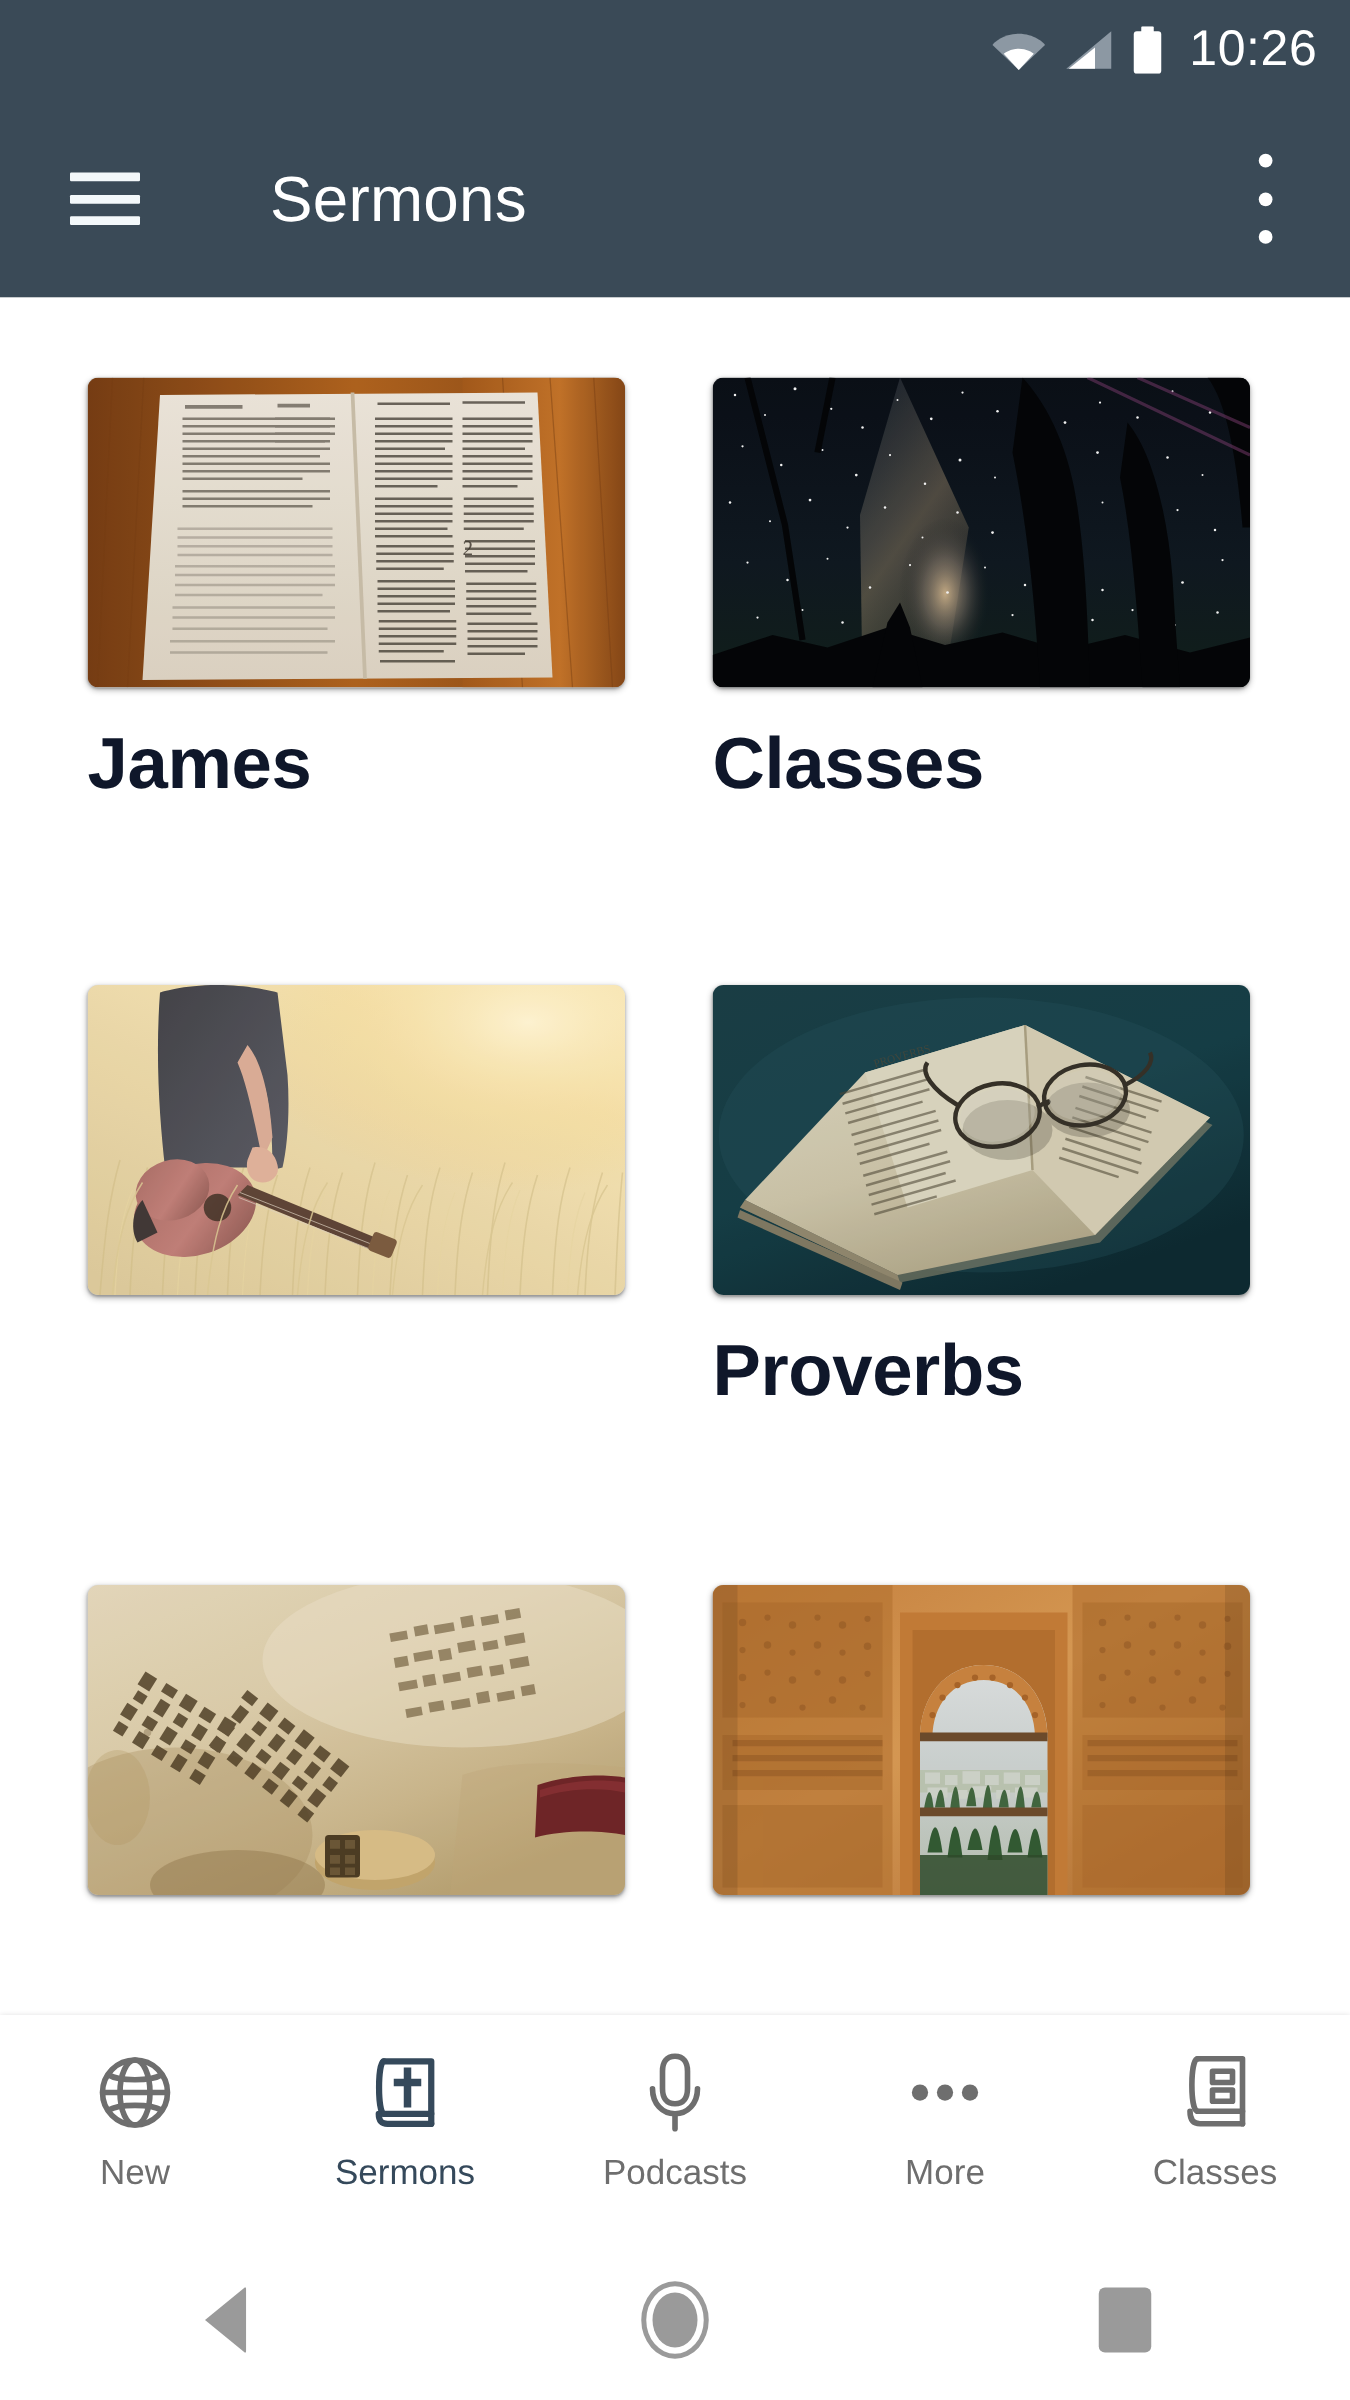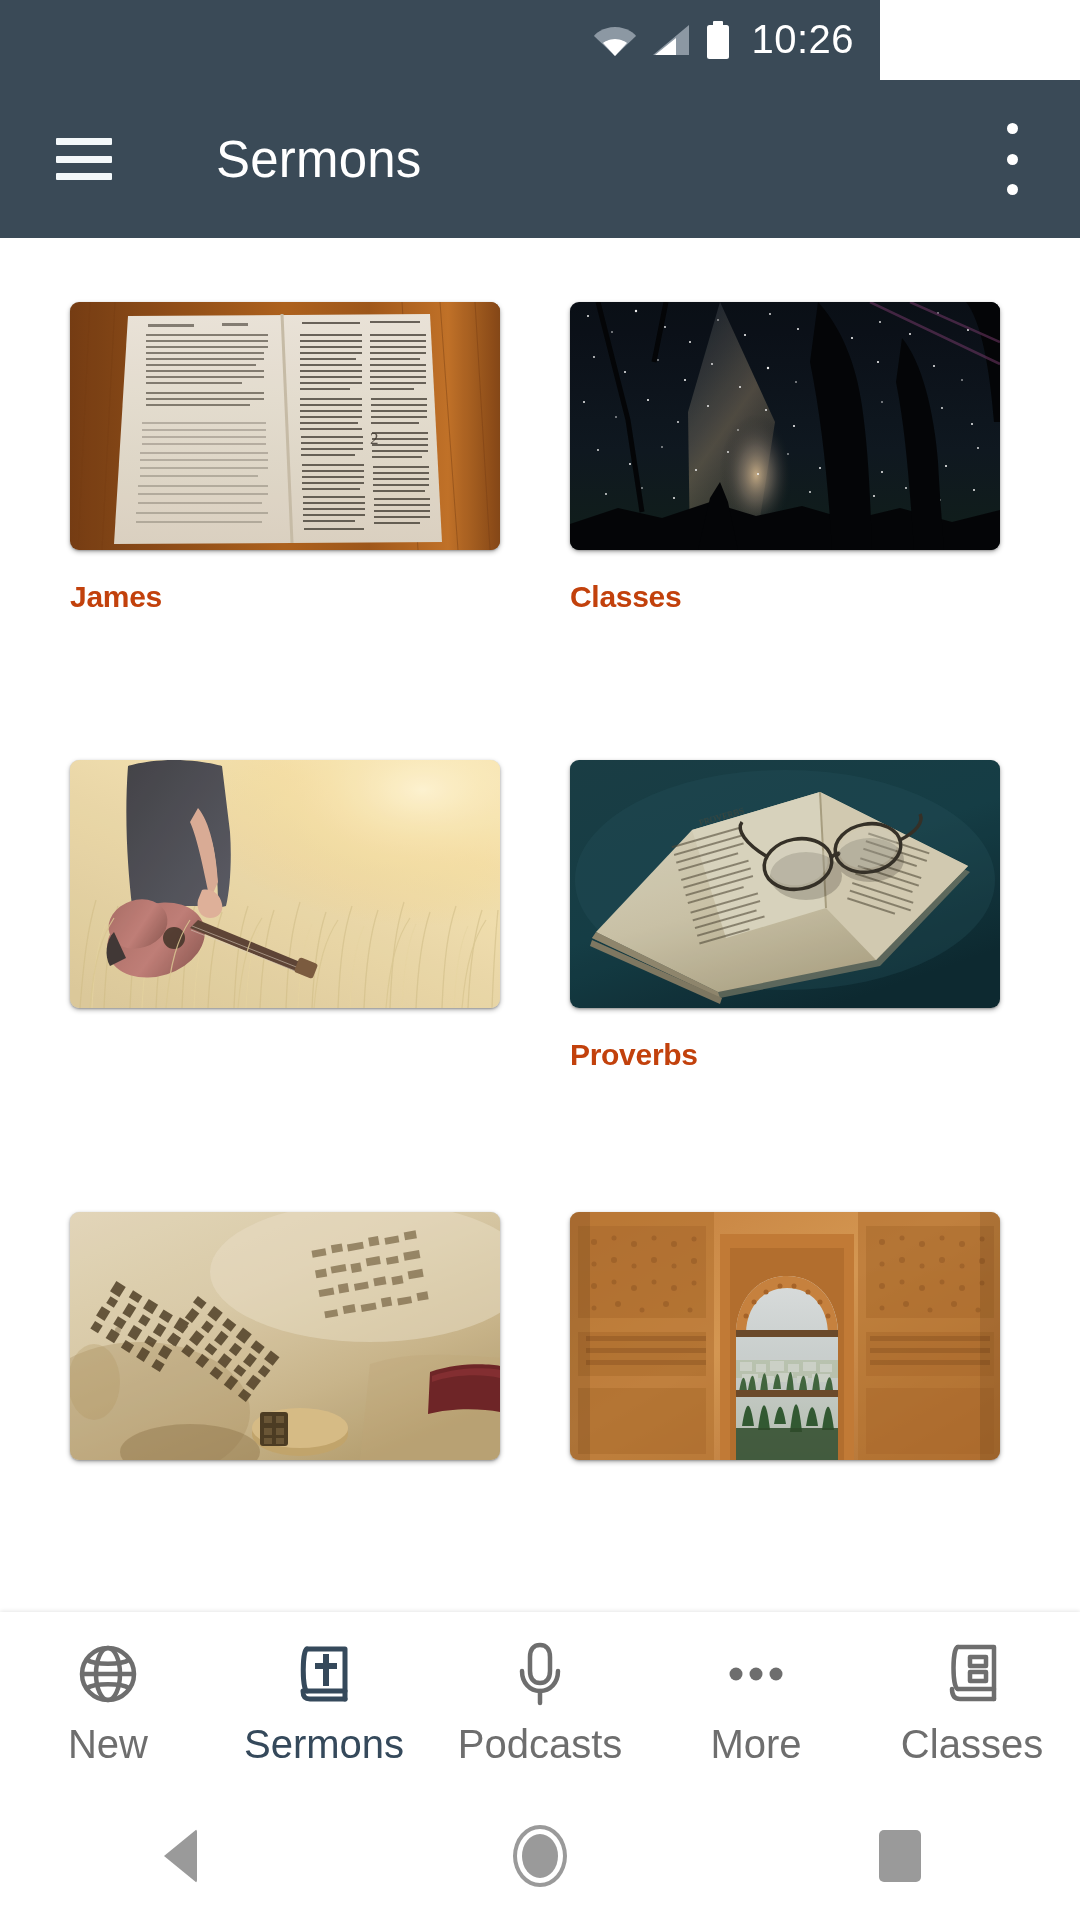--- a/index.html
+++ b/index.html
@@ -16,21 +16,21 @@
     position: relative;
     width: 1080px;
     height: 1920px;
     background: #ffffff;
   }
 
   
   .status-bar {
     position: absolute;
     top: 0; left: 0;
-    width: 880px;
+    width: 1080px;
     height: 80px;
     background: #3a4a57;
     display: flex;
     align-items: center;
     justify-content: flex-end;
     padding-right: 26px;
     gap: 14px;
   }
   .status-icon { display: flex; align-items: center; justify-content: center; }
   .status-time {
@@ -136,23 +136,23 @@
     height: 248px;
     border-radius: 9px;
     overflow: hidden;
     position: relative;
     box-shadow: 0 2px 5px rgba(0,0,0,0.30), 0 1px 2px rgba(0,0,0,0.22);
     background: #d8d8d8;
   }
   .card-thumb svg { display: block; width: 100%; height: 100%; }
   .card-label {
     margin-top: 32px;
-    font-size: 30px;
+    font-size: 58px;
     font-weight: bold;
-    color: #c2410c;
+    color: #0f172a;
     letter-spacing: -0.3px;
     line-height: 1;
   }
 
   
   .bottom-nav {
     position: absolute;
     bottom: 128px; left: 0;
     width: 1080px;
     height: 180px;
@@ -166,21 +166,21 @@
     flex: 1;
     display: flex;
     flex-direction: column;
     align-items: center;
     padding-top: 28px;
     cursor: pointer;
   }
   .nav-icon { height: 68px; display: flex; align-items: center; justify-content: center; }
   .nav-label {
     margin-top: 16px;
-    font-size: 40px;
+    font-size: 28px;
     color: #6e6e6e;
     line-height: 1;
     white-space: nowrap;
   }
   .nav-item.active .nav-label { color: #35495b; }
 
   
   .android-nav {
     position: absolute;
     bottom: 0; left: 0;

